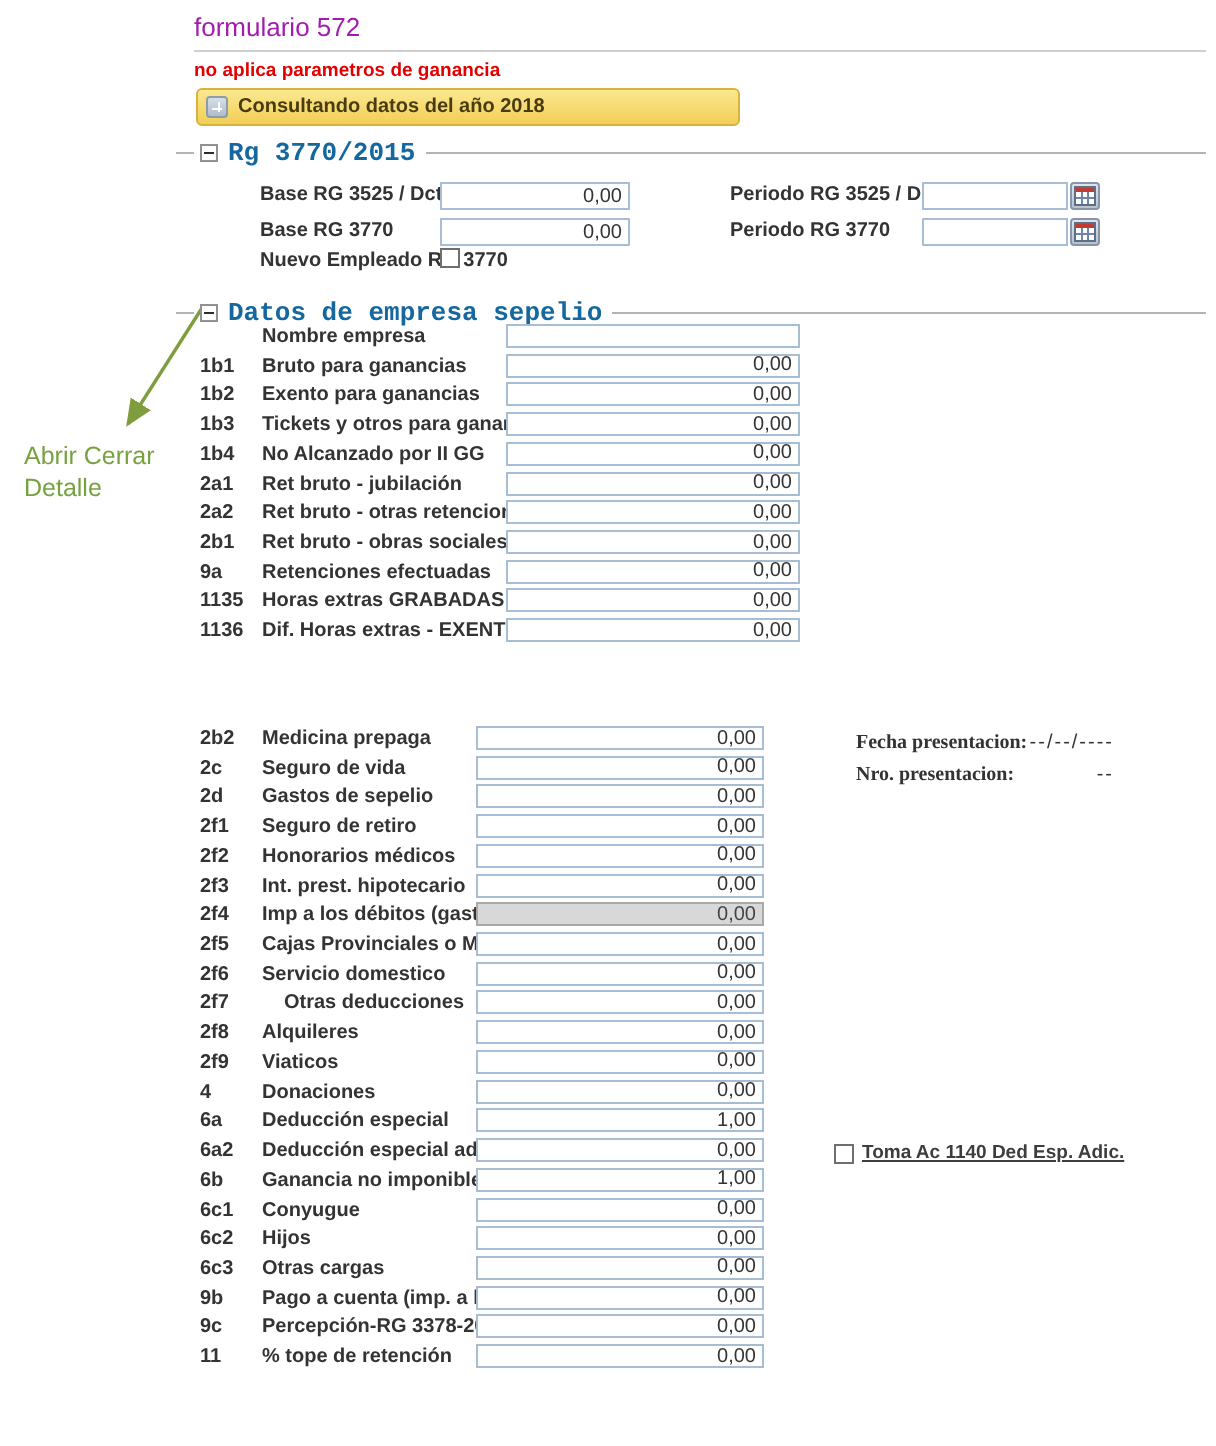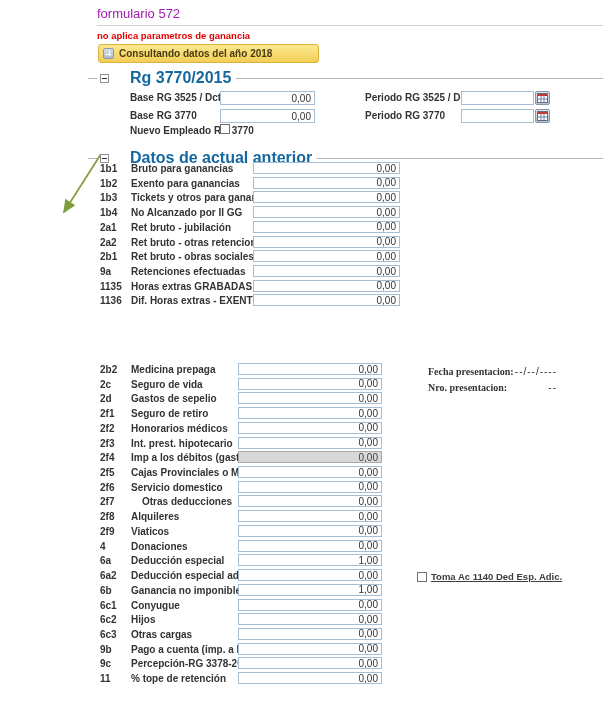--- a/index.html
+++ b/index.html
@@ -4,34 +4,34 @@
 <style>
   * { margin:0; padding:0; box-sizing:border-box; }
   body { background:#fff; font-family:"Liberation Sans", sans-serif; }
   .page { position:relative; width:608px; height:723px; background:#fff; overflow:hidden; }
   .content { position:absolute; left:88px; top:0; width:515px; height:723px; }
 
   .title { position:absolute; left:9px; top:6px; font-size:13px; font-weight:400; color:#a21caf; }
   .title-rule { position:absolute; left:9px; top:25px; width:506px; border-top:1px solid #cfcfcf; }
   .alert { position:absolute; left:9px; top:30px; font-size:9.5px; font-weight:bold; color:#e30000; }
 
-  .banner { position:absolute; left:10px; top:44px; width:221px; height:19px;
+  .banner { position:absolute; left:10px; top:44px; width:272px; height:19px;
             background:linear-gradient(#fbe88f, #f2ce57); border:1px solid #d9b33c;
             border-radius:3px; display:flex; align-items:center; padding-left:4px;
             font-size:10px; font-weight:bold; color:#4a3c12; cursor:pointer; }
   .plus-icon { width:11px; height:11px; margin-right:5px; background:linear-gradient(#d7dfe8,#aebccb);
                border:1px solid #8d9cab; border-radius:2px; position:relative; display:inline-block; }
   .plus-icon::before { content:""; position:absolute; left:2px; right:2px; top:4.5px; border-top:1.5px solid #fff; }
   .plus-icon::after  { content:""; position:absolute; top:2px; bottom:2px; left:4.5px; border-left:1.5px solid #fff; }
 
   .legend { position:absolute; left:0; width:515px; display:flex; align-items:center; }
   .dash  { width:9px; border-top:1px solid #b3b3b3; }
   .cicon { width:9px; height:9px; border:1px solid #919191; background:#fff; margin:0 3px; position:relative; flex:0 0 auto; }
   .cicon::after { content:""; position:absolute; left:1px; right:1px; top:3px; border-top:1px solid #2b2b2b; }
-  .gtitle { color:#15689f; font-weight:bold; font-size:16px; margin:0 5px 0 18px; white-space:nowrap; }
+  .gtitle { color:#15689f; font-weight:bold; font-size:13px; margin:0 5px 0 2px; white-space:nowrap;font-family:Liberation Mono, monospace; }
   .gline { flex:1; border-top:1px solid #b3b3b3; }
 
   .flabel { position:absolute; top:1px; font-size:10px; font-weight:bold; color:#333; white-space:nowrap; }
   .code   { position:absolute; left:12px; top:1px; font-size:10px; font-weight:bold; color:#333; }
 
   input { font-family:"Liberation Sans", sans-serif; }
   .amt { position:absolute; top:0; height:12px; border:1px solid #a7bdd3; background:#fff;
          font-size:10px; color:#333; text-align:right; padding:0 3px; }
   .amt.textleft { text-align:left; }
   .amt.disabled { background:#d8d8d8; border-color:#a9a9a9; color:#444; }
@@ -74,20 +74,24 @@
 <div class="page">
 
   <svg class="annot-arrow" width="120" height="95" viewBox="0 0 120 95">
     <defs>
       <marker id="ah" markerWidth="9" markerHeight="8" refX="7" refY="3.5" orient="auto">
         <path d="M0,0 L8,3.5 L0,7 z" fill="#7f9d3c"></path>
       </marker>
     </defs>
     <line x1="101" y1="14" x2="64" y2="72" stroke="#7f9d3c" stroke-width="1.7" marker-end="url(#ah)"></line>
   </svg>
+  <div class="annot-text">
+    <div>Abrir Cerrar</div>
+    <div>Detalle</div>
+  </div>
 
   <div class="content">
 
     <div class="title">formulario 572</div>
     <div class="title-rule"></div>
     <div class="alert">no aplica parametros de ganancia</div>
 
     <div class="banner">
       <span class="plus-icon"></span>
       <span>Consultando datos del año</span>&nbsp;<span>2018</span>
@@ -133,25 +137,29 @@
     </div>
 
     <div class="g1row" style="top:124px">
       <span class="flabel" style="left:42px">Nuevo Empleado RG 3770</span>
       <span class="cb" style="position:absolute;left:132px;top:0"></span>
     </div>
 
     <div class="legend" style="top:149px">
       <span class="dash"></span>
       <span class="cicon"></span>
-      <span class="gtitle">Datos de actual anterior</span>
+      <span class="gtitle">Datos de empresa sepelio</span>
       <span class="gline"></span>
     </div>
 
     <div class="rows" style="top:162px">
+      <div class="frow">
+        <span class="flabel" style="left:43px">Nombre empresa</span>
+        <input class="amt a-amt textleft" value="" style="">
+      </div>
       <div class="frow">
         <span class="code">1b1</span>
         <span class="flabel" style="left:43px">Bruto para ganancias</span>
         <input class="amt a-amt" value="0,00" style="">
       </div>
       <div class="frow">
         <span class="code">1b2</span>
         <span class="flabel" style="left:43px">Exento para ganancias</span>
         <input class="amt a-amt" value="0,00" style="">
       </div>

